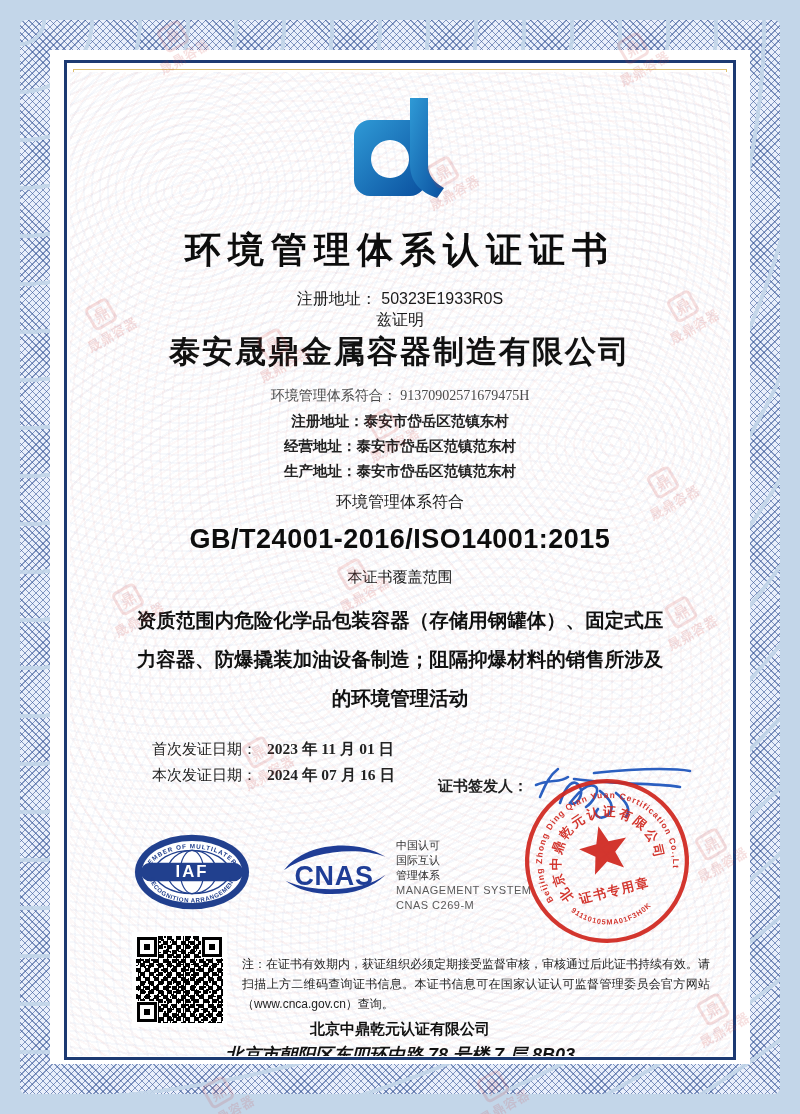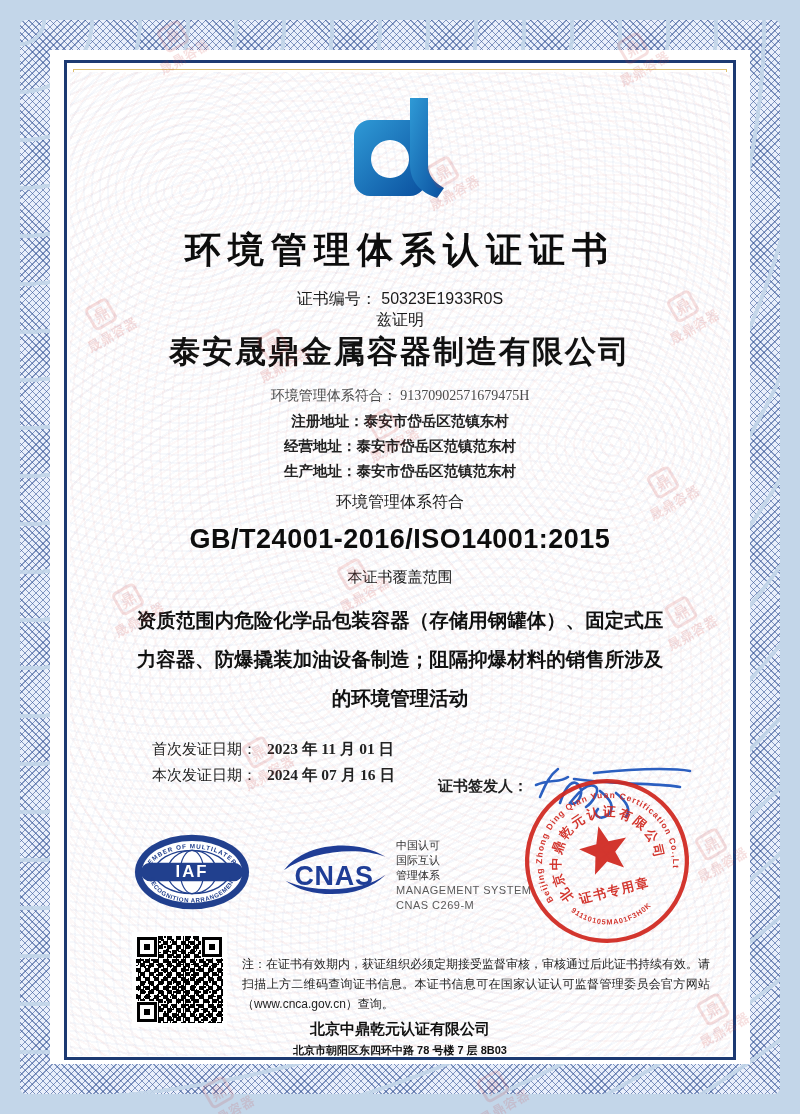--- a/index.html
+++ b/index.html
@@ -72,21 +72,21 @@
   .finder { position:absolute; width:22px; height:22px; background:#fff; border:0; }
   .finder::before { content:""; position:absolute; inset:1px; border:3px solid #000; }
   .finder::after { content:""; position:absolute; inset:8px; background:#000; }
   .f-tl { left:0; top:0; } .f-tr { right:0; top:0; } .f-bl { left:0; bottom:0; }
 
   .note { position:absolute; left:172px; top:882px; width:468px; font-size:12px; line-height:20px;
       color:#222; text-align:justify; z-index:2; }
 
   .footer { position:absolute; left:0; right:0; top:948px; text-align:center; z-index:2; }
   .footer-company { font-size:15px; font-weight:bold; color:#111; }
-  .footer-address { margin-top:4px; font-size:11px; font-weight:bold; color:#111; }
+  .footer-address { margin-top:4px; font-size:18px; font-weight:bold; color:#111;font-style:italic; }
 </style>
 </head>
 <body>
 
 <div class="band"></div>
 <div class="band-wave"></div>
 <div class="paper"></div>
 <div class="navy-line"></div>
 <div class="gold-line"></div>
 
@@ -101,21 +101,21 @@
               <stop offset="1" stop-color="#0a4f9e"></stop>
           </linearGradient>
         </defs>
         <path fill="url(#lg)" fill-rule="evenodd" d="M30,26 h40 a16,16 0 0 1 16,16 v44 a16,16 0 0 1 -16,16 H30 a16,16 0 0 1 -16,-16 V42 a16,16 0 0 1 16,-16 Z
              M50,46 a19,19 0 1 0 0.01,0 Z"></path>
         <path fill="url(#lg)" d="M70,4 h18 v66 c0,12 6,18 16,24 l-7,10 c-17,-6 -27,-16 -27,-34 Z"></path>
       </svg>
     </div>
 
     <div class="cert-title">环境管理体系认证证书</div>
-    <div class="cert-no">证书编号： 50323E1933R0S</div>
+    <div class="cert-no">注册地址： 50323E1933R0S</div>
     <div class="hereby">兹证明</div>
     <div class="company">泰安晟鼎金属容器制造有限公司</div>
     <div class="credit">环境管理体系符合： 91370902571679475H</div>
 
     <div class="addr">
       <span>注册地址：</span><span>泰安市岱岳区范镇东村</span>
     </div>
     <div class="addr">
       <span>经营地址：</span><span>泰安市岱岳区范镇范东村</span>
     </div>

